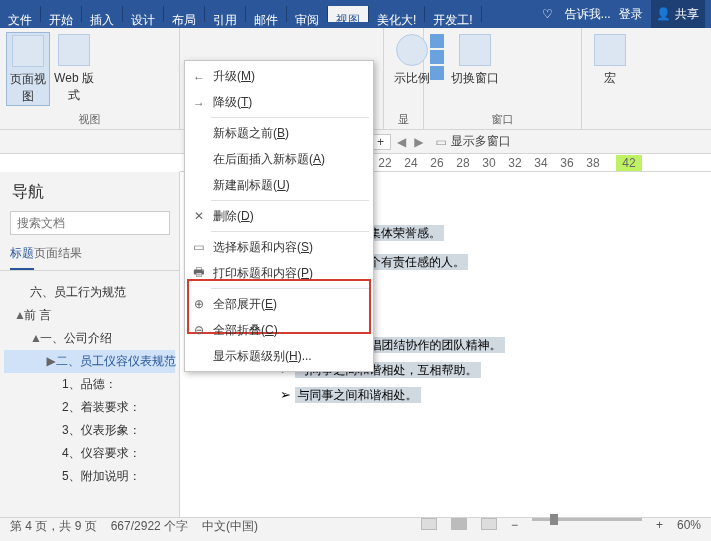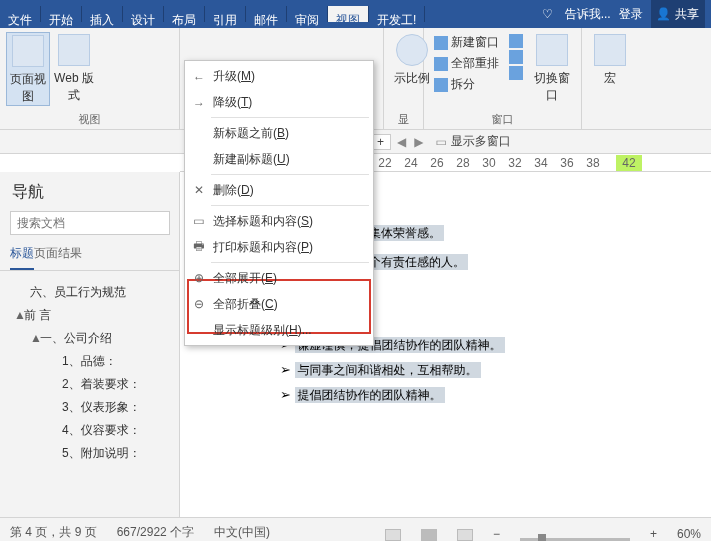--- a/index.html
+++ b/index.html
@@ -46,41 +46,42 @@
 .doc .title{font-size:15px;font-weight:bold;padding:2px 4px;background:#d0d8e0;display:inline-block;}
 .doc .line{margin:12px 0;font-size:13px;}
 .doc .hl{background:#d0d8e0;padding:1px 3px;}
 .doc .bul{margin-left:10px;margin-bottom:8px;font-size:13px;}
 .doc .bul::before{content:"➢ ";}
 .ctxmenu{position:absolute;left:184px;top:32px;width:190px;background:#fff;border:1px solid #c6c6c6;box-shadow:2px 2px 6px rgba(0,0,0,.25);z-index:50;padding:2px 0;}
 .ctxmenu .mi{height:26px;display:flex;align-items:center;padding:0 10px 0 28px;position:relative;font-size:12px;color:#333;cursor:pointer;}
 .ctxmenu .mi .mic{position:absolute;left:6px;width:16px;height:16px;color:#666;display:flex;align-items:center;justify-content:center;}
 .ctxmenu .sep{height:1px;background:#e0e0e0;margin:2px 4px 2px 26px;}
 .ctxmenu .boxed{position:absolute;left:2px;right:2px;border:2px solid #d63b2f;pointer-events:none;}
-.status{position:absolute;left:0;right:0;bottom:0;height:24px;background:#f3f3f3;border-top:1px solid #d4d4d4;display:flex;align-items:flex-end;padding:0 10px;font-size:11px;color:#555;gap:20px;}
+.status{position:absolute;left:0;right:0;bottom:0;height:24px;background:#f3f3f3;border-top:1px solid #d4d4d4;display:flex;align-items:flex-start;padding:0 10px;font-size:11px;color:#555;gap:14px;}
 .status .sp{flex:1;}
 .status .zicon{width:16px;height:12px;background:#ddd;border:1px solid #bbb;}
 .status .zicon.on{background:#bcbcbc;}
 .status .slider{width:110px;height:3px;background:#bbb;position:relative;}
 .status .slider .th{position:absolute;left:18px;top:-4px;width:8px;height:11px;background:#888;}
 u{text-decoration:underline;}
 </style>
 </head>
 <body>
 
 <div class="tabbar">
   <span class="tab">文件</span>
   <span class="tab">开始</span>
   <span class="tab">插入</span>
   <span class="tab">设计</span>
   <span class="tab">布局</span>
   <span class="tab">引用</span>
   <span class="tab">邮件</span>
   <span class="tab">审阅</span>
   <span class="tab active">视图</span>
+  <span class="tab">美化大!</span>
   <span class="tab">开发工!</span>
   <span class="sp"></span>
   <div class="rt">
     <span class="bulb">♡</span>
     <span>告诉我...</span>
     <span>登录</span>
     <span class="share"><span>👤</span> <span>共享</span></span>
   </div>
 </div>
 
@@ -92,34 +93,20 @@
     </div>
     <div class="lbl">视图</div>
   </div>
   <div class="rgroup" style="width:204px"></div>
   <div class="rgroup" style="width:40px">
     <div class="bigbtn"><div class="ic" style="border-radius:50%"></div><span>示比例</span></div>
     <div class="lbl">显</div>
   </div>
   <div class="rgroup" style="width:158px">
     <div style="display:flex;gap:6px">
-      <div>
-        <div class="smbtn">
-            <span class="smic"></span>
-            <span>新建窗口</span>
-          </div>
-        <div class="smbtn">
-            <span class="smic"></span>
-            <span>全部重排</span>
-          </div>
-        <div class="smbtn">
-            <span class="smic"></span>
-            <span>拆分</span>
-          </div>
-      </div>
       <div style="display:flex;flex-direction:column;gap:2px;margin-top:2px">
         <span class="smic"></span>
         <span class="smic"></span>
         <span class="smic"></span>
       </div>
       <div class="bigbtn" style="width:50px"><div class="ic"></div><span>切换窗口</span></div>
     </div>
     <div class="lbl">窗口</div>
   </div>
   <div class="rgroup" style="width:44px;border-right:none">
@@ -132,20 +119,23 @@
         <span class="mic">←</span>
         <span>升级(<u>M</u>)</span>
       </div>
     <div class="mi">
         <span class="mic">→</span>
         <span>降级(<u>T</u>)</span>
       </div>
     <div class="sep"></div>
     <div class="mi">
         <span>新标题之前(<u>B</u>)</span>
+      </div>
+    <div class="mi">
+        <span>在后面插入新标题(<u>A</u>)</span>
       </div>
     <div class="mi">
         <span>新建副标题(<u>U</u>)</span>
       </div>
     <div class="sep"></div>
     <div class="mi">
         <span class="mic">✕</span>
         <span>删除(<u>D</u>)</span>
       </div>
     <div class="sep"></div>
@@ -211,37 +201,38 @@
     <input placeholder="搜索文档" style="">
     <div class="navtabs">
       <span class="on">标题</span>
       <span>页面</span>
       <span>结果</span>
     </div>
     <div class="tree">
       <div class="n l2">六、员工行为规范</div>
       <div class="n l1"><span class="car">▲</span><span>前 言</span></div>
       <div class="n l2"><span class="car">▲</span><span>一、公司介绍</span></div>
+      <div class="n l3 sel"><span class="car">▶</span><span>二、员工仪容仪表规范</span></div>
       <div class="n l4">1、品德：</div>
       <div class="n l4">2、着装要求：</div>
       <div class="n l4">3、仪表形象：</div>
       <div class="n l4">4、仪容要求：</div>
       <div class="n l4">5、附加说明：</div>
     </div>
   </div>
 
   <div class="doc">
     <div><span class="title">仪容仪表规范</span></div>
     <div class="line"><span class="hl">、责任感、协作、集体荣誉感。</span></div>
     <div class="line"><span class="hl">卖店、对社会作一个有责任感的人。</span></div>
     <div class="line" style="margin-left:-45px"><span class="hl">审视自我。</span></div>
     <div class="bul"><span class="hl">诚实待人。</span></div>
     <div class="bul"><span class="hl">谦虚谨慎，提倡团结协作的团队精神。</span></div>
     <div class="bul"><span class="hl">与同事之间和谐相处，互相帮助。</span></div>
-    <div class="bul"><span class="hl">提倡团结协作的团队精神。</span></div>
+    <div class="bul"><span class="hl">与同事之间和谐相处。</span></div>
   </div>
 </div>
 
 <div class="status">
   <span>第 4 页，共 9 页</span>
   <span>667/2922 个字</span>
   <span>中文(中国)</span>
   <span class="sp"></span>
   <span class="zicon"></span>
   <span class="zicon on"></span>

